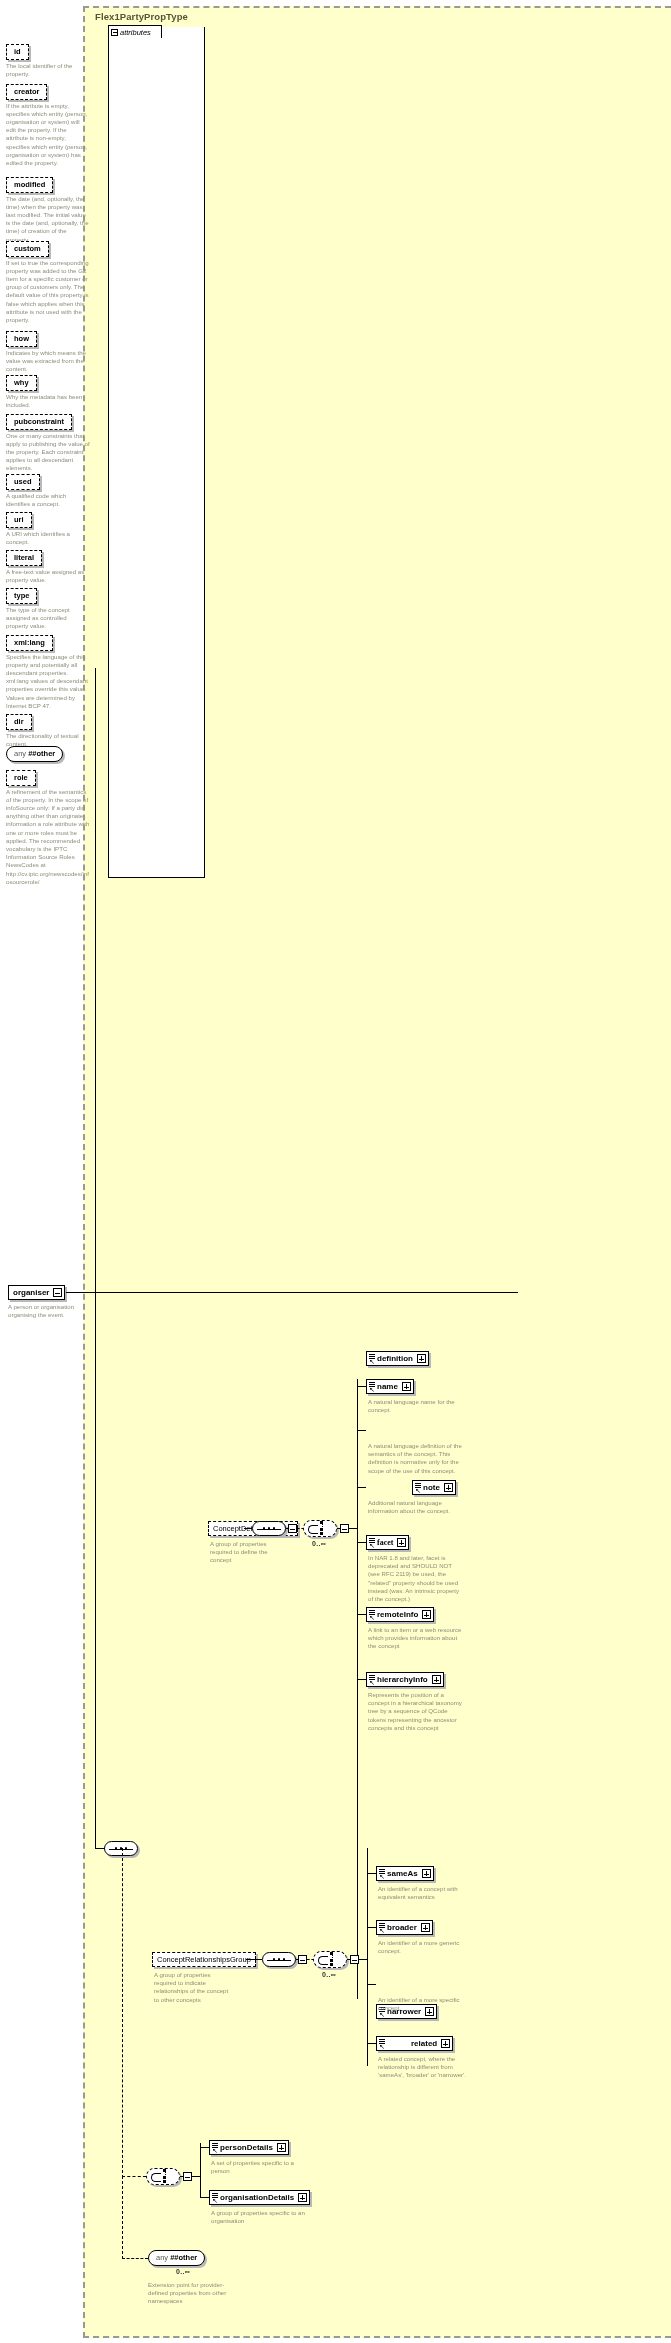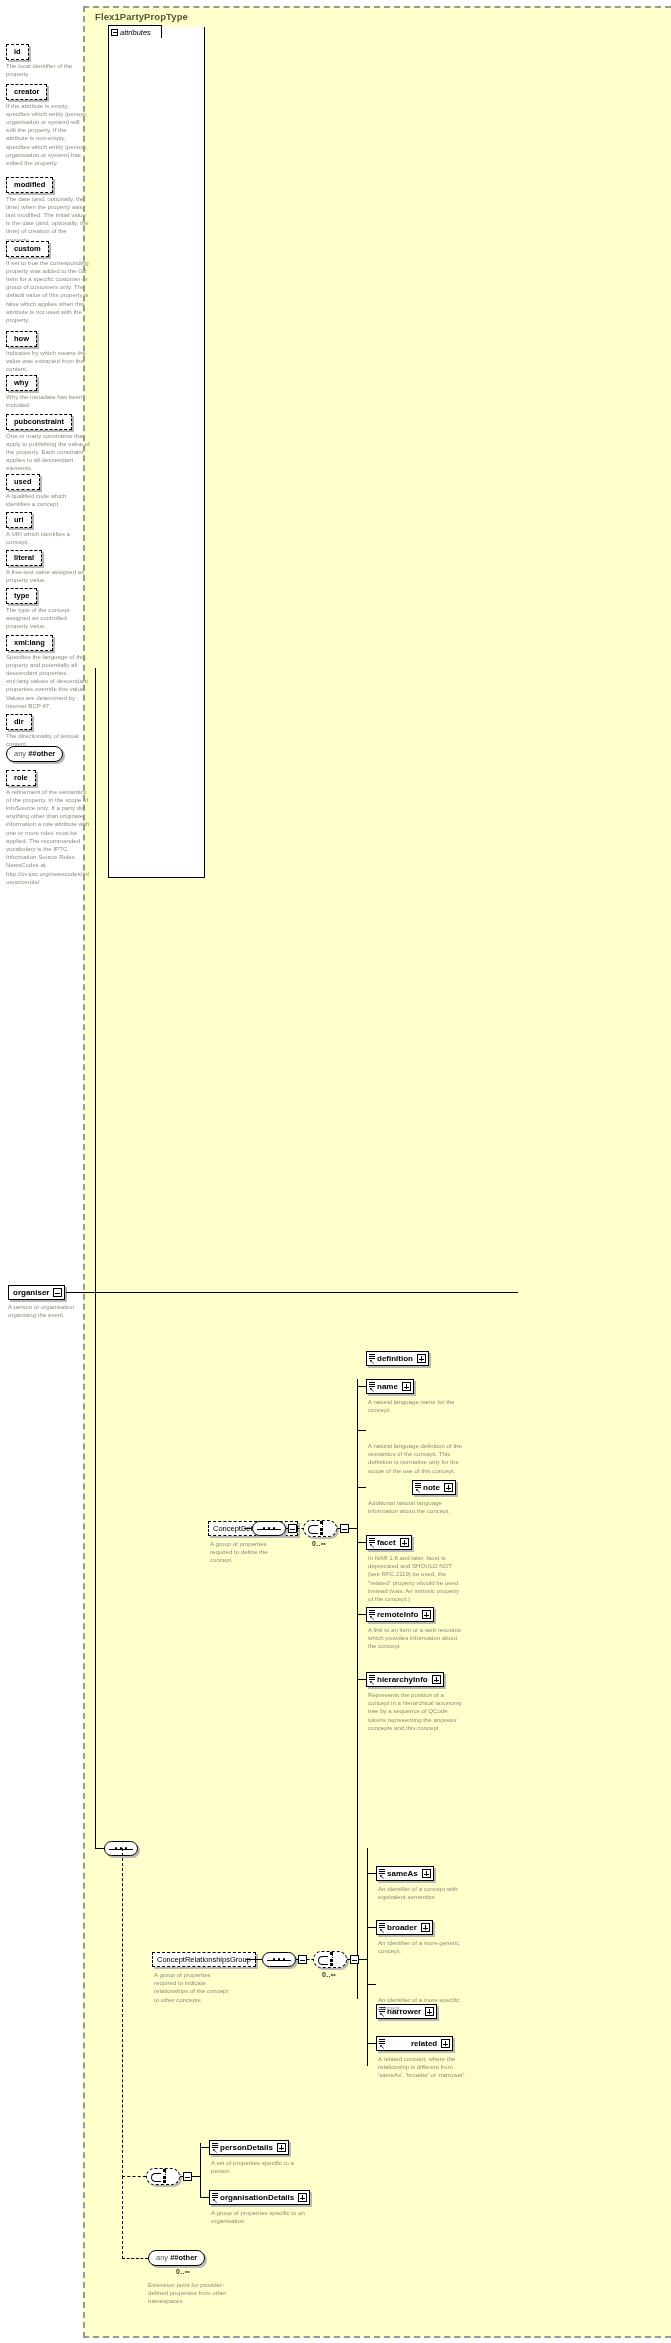--- a/index.html
+++ b/index.html
@@ -353,21 +353,21 @@
     </div>
     <div class="elem-desc" style="left: 368px; top: 1499px; width: 96px;">Additional natural language information about the concept.</div>
     <div class="ln-h" style="left: 357px; top: 1487px; width: 9px;"></div>
     <div class="elem-box" style="position: absolute; left: 366px; top: 1535px;">
       <span class="refmark" style="transform: scaleX(-1);">
         <i></i>
         <i></i>
         <i></i>
         <u>↗</u>
       </span>
-      <span class="elem-label" style="padding-left: 6px;">facet</span>
+      <span class="elem-label" style="padding-left: 6px; font-family: Liberation Serif, serif;">facet</span>
       <span class="toggle plus"></span>
     </div>
     <div class="elem-desc" style="left: 368px; top: 1554px; width: 96px;">In NAR 1.8 and later, facet is deprecated and SHOULD NOT (see RFC 2119) be used, the "related" property should be used instead (was: An intrinsic property of the concept.)</div>
     <div class="ln-h" style="left: 357px; top: 1542px; width: 9px;"></div>
     <div class="elem-box" style="position: absolute; left: 366px; top: 1607px;">
       <span class="refmark" style="transform: scaleX(-1);">
         <i></i>
         <i></i>
         <i></i>
         <u>↗</u>

